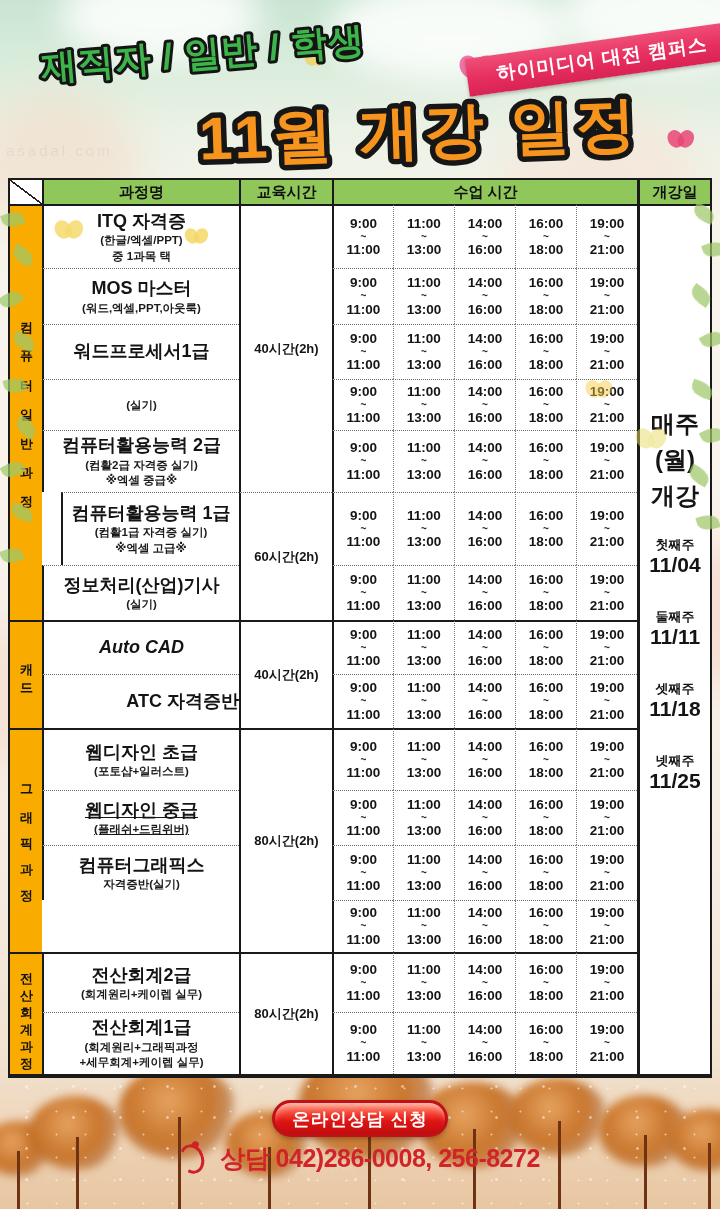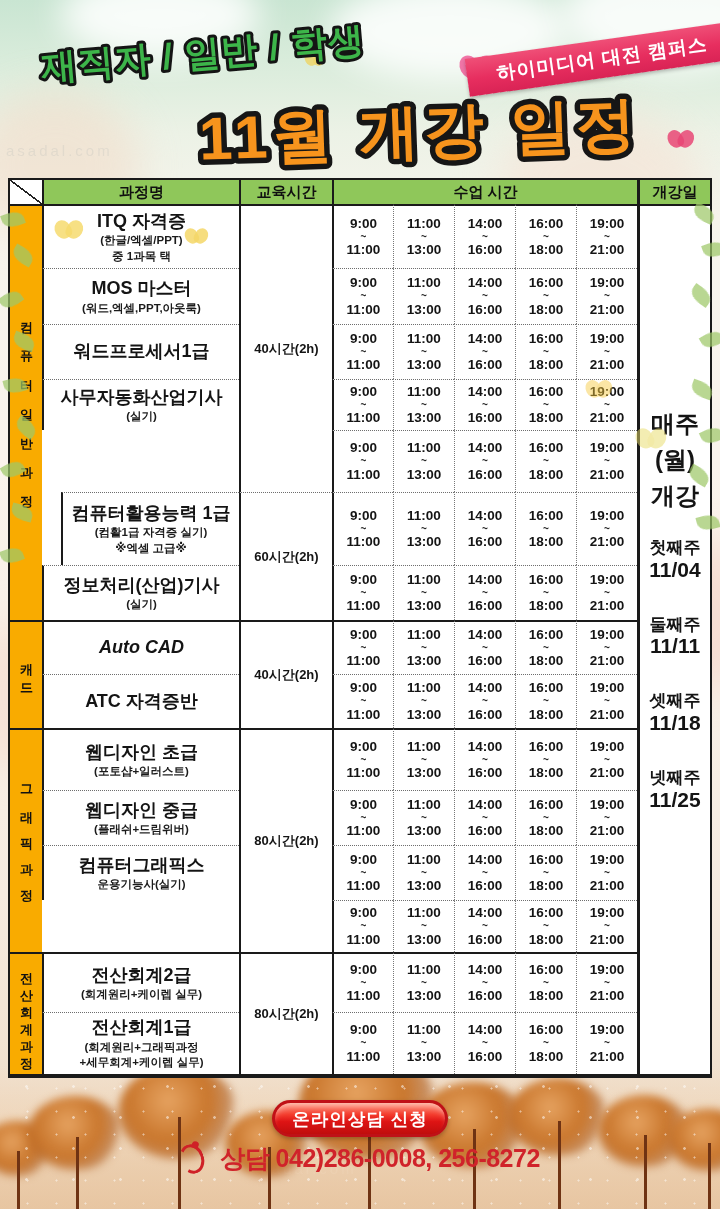--- a/index.html
+++ b/index.html
@@ -32,21 +32,21 @@
   .course{gap:1px;}
   .course .t{font-size:18px;font-weight:bold;line-height:1.2;}
   .course .s{font-size:11.5px;font-weight:bold;line-height:1.25;color:#1b1b1b;}
   .hrs{font-size:13px;font-weight:bold;}
   .tm{font-size:13.5px;font-weight:bold;line-height:1.2;}
   .tm .tld{font-size:10px;line-height:1.05;color:#222;}
   .open{justify-content:flex-start;padding-top:200px;}
   .wk-title{font-size:24px;font-weight:bold;line-height:1.5;}
   .weeks{display:flex;flex-direction:column;align-items:center;margin-top:24px;gap:33px;}
   .wkblk{display:flex;flex-direction:column;align-items:center;line-height:1.15;}
-  .wlabel{font-size:17px;font-weight:bold;}
+  .wlabel{font-size:13px;font-weight:bold;}
   .wdate{font-size:21px;font-weight:bold;}
 
   
   .leaf{position:absolute;z-index:4;background:rgba(158,199,104,.72);border-radius:0 65% 0 65%;filter:blur(.4px);}
   .bfly{position:absolute;z-index:5;}
   .bfly i{position:absolute;top:0;width:56%;height:88%;background:var(--c);opacity:.85;border-radius:65% 65% 45% 65%;}
   .bfly i:first-child{left:0;transform:rotate(-28deg);}
   .bfly i:last-child{right:0;transform:rotate(28deg) scaleX(-1);}
 
   .forest{position:absolute;left:0;top:1066px;width:720px;height:143px;z-index:1;overflow:hidden;}
@@ -189,21 +189,20 @@
         <div>16:00</div>
         <div class="tld">~</div>
         <div>18:00</div>
       </div>
       <div class="cell tm" style="grid-area: 4 / 8; border-left: 1px dotted rgb(119, 119, 119); border-top: 1px dotted rgb(110, 110, 110);">
         <div>19:00</div>
         <div class="tld">~</div>
         <div>21:00</div>
       </div>
       <div class="cell course" style="grid-area: 5 / 2; border-left: 2px solid rgb(26, 26, 26); border-top: 1px dotted rgb(110, 110, 110);">
-        <div class="t">사무자동화산업기사</div>
         <div class="s">(실기)</div>
       </div>
       <div class="cell tm" style="grid-area: 5 / 4; border-left: 2px solid rgb(26, 26, 26); border-top: 1px dotted rgb(110, 110, 110);">
         <div>9:00</div>
         <div class="tld">~</div>
         <div>11:00</div>
       </div>
       <div class="cell tm" style="grid-area: 5 / 5; border-left: 1px dotted rgb(119, 119, 119); border-top: 1px dotted rgb(110, 110, 110);">
         <div>11:00</div>
         <div class="tld">~</div>
@@ -216,20 +215,25 @@
       </div>
       <div class="cell tm" style="grid-area: 5 / 7; border-left: 1px dotted rgb(119, 119, 119); border-top: 1px dotted rgb(110, 110, 110);">
         <div>16:00</div>
         <div class="tld">~</div>
         <div>18:00</div>
       </div>
       <div class="cell tm" style="grid-area: 5 / 8; border-left: 1px dotted rgb(119, 119, 119); border-top: 1px dotted rgb(110, 110, 110);">
         <div>19:00</div>
         <div class="tld">~</div>
         <div>21:00</div>
+      </div>
+      <div class="cell course" style="grid-area: 6 / 2; border-left: 2px solid rgb(26, 26, 26); border-top: 1px dotted rgb(110, 110, 110);">
+        <div class="t">컴퓨터활용능력 2급</div>
+        <div class="s">(컴활2급 자격증 실기)</div>
+        <div class="s">※엑셀 중급※</div>
       </div>
       <div class="cell tm" style="grid-area: 6 / 4; border-left: 2px solid rgb(26, 26, 26); border-top: 1px dotted rgb(110, 110, 110);">
         <div>9:00</div>
         <div class="tld">~</div>
         <div>11:00</div>
       </div>
       <div class="cell tm" style="grid-area: 6 / 5; border-left: 1px dotted rgb(119, 119, 119); border-top: 1px dotted rgb(110, 110, 110);">
         <div>11:00</div>
         <div class="tld">~</div>
         <div>13:00</div>
@@ -329,21 +333,21 @@
       <div class="cell tm" style="grid-area: 9 / 7; border-left: 1px dotted rgb(119, 119, 119); border-top: 2px solid rgb(26, 26, 26);">
         <div>16:00</div>
         <div class="tld">~</div>
         <div>18:00</div>
       </div>
       <div class="cell tm" style="grid-area: 9 / 8; border-left: 1px dotted rgb(119, 119, 119); border-top: 2px solid rgb(26, 26, 26);">
         <div>19:00</div>
         <div class="tld">~</div>
         <div>21:00</div>
       </div>
-      <div class="cell course" style="grid-area: 10 / 2; border-left: 2px solid rgb(26, 26, 26); border-top: 1px dotted rgb(110, 110, 110);">
+      <div class="cell course" style="grid-area: 10 / 2; border-left: 2px solid rgb(26, 26, 26); border-top: 1px dotted rgb(110, 110, 110); align-items: flex-end;">
         <div class="t">ATC 자격증반</div>
       </div>
       <div class="cell tm" style="grid-area: 10 / 4; border-left: 2px solid rgb(26, 26, 26); border-top: 1px dotted rgb(110, 110, 110);">
         <div>9:00</div>
         <div class="tld">~</div>
         <div>11:00</div>
       </div>
       <div class="cell tm" style="grid-area: 10 / 5; border-left: 1px dotted rgb(119, 119, 119); border-top: 1px dotted rgb(110, 110, 110);">
         <div>11:00</div>
         <div class="tld">~</div>
@@ -386,21 +390,21 @@
       <div class="cell tm" style="grid-area: 11 / 7; border-left: 1px dotted rgb(119, 119, 119); border-top: 2px solid rgb(26, 26, 26);">
         <div>16:00</div>
         <div class="tld">~</div>
         <div>18:00</div>
       </div>
       <div class="cell tm" style="grid-area: 11 / 8; border-left: 1px dotted rgb(119, 119, 119); border-top: 2px solid rgb(26, 26, 26);">
         <div>19:00</div>
         <div class="tld">~</div>
         <div>21:00</div>
       </div>
-      <div class="cell course" style="grid-area: 12 / 2; border-left: 2px solid rgb(26, 26, 26); border-top: 1px dotted rgb(110, 110, 110);">
+      <div class="cell course" style="grid-area: 12 / 2; border-left: 2px solid rgb(26, 26, 26); border-top: 1px dotted rgb(110, 110, 110); text-decoration: underline;">
         <div class="t">웹디자인 중급</div>
         <div class="s">(플래쉬+드림위버)</div>
       </div>
       <div class="cell tm" style="grid-area: 12 / 4; border-left: 2px solid rgb(26, 26, 26); border-top: 1px dotted rgb(110, 110, 110);">
         <div>9:00</div>
         <div class="tld">~</div>
         <div>11:00</div>
       </div>
       <div class="cell tm" style="grid-area: 12 / 5; border-left: 1px dotted rgb(119, 119, 119); border-top: 1px dotted rgb(110, 110, 110);">
         <div>11:00</div>
@@ -417,21 +421,21 @@
         <div class="tld">~</div>
         <div>18:00</div>
       </div>
       <div class="cell tm" style="grid-area: 12 / 8; border-left: 1px dotted rgb(119, 119, 119); border-top: 1px dotted rgb(110, 110, 110);">
         <div>19:00</div>
         <div class="tld">~</div>
         <div>21:00</div>
       </div>
       <div class="cell course" style="grid-area: 13 / 2; border-left: 2px solid rgb(26, 26, 26); border-top: 1px dotted rgb(110, 110, 110);">
         <div class="t">컴퓨터그래픽스</div>
-        <div class="s">운용기능사(실기)</div>
+        <div class="s">자격증반(실기)</div>
       </div>
       <div class="cell tm" style="grid-area: 13 / 4; border-left: 2px solid rgb(26, 26, 26); border-top: 1px dotted rgb(110, 110, 110);">
         <div>9:00</div>
         <div class="tld">~</div>
         <div>11:00</div>
       </div>
       <div class="cell tm" style="grid-area: 13 / 5; border-left: 1px dotted rgb(119, 119, 119); border-top: 1px dotted rgb(110, 110, 110);">
         <div>11:00</div>
         <div class="tld">~</div>
         <div>13:00</div>

